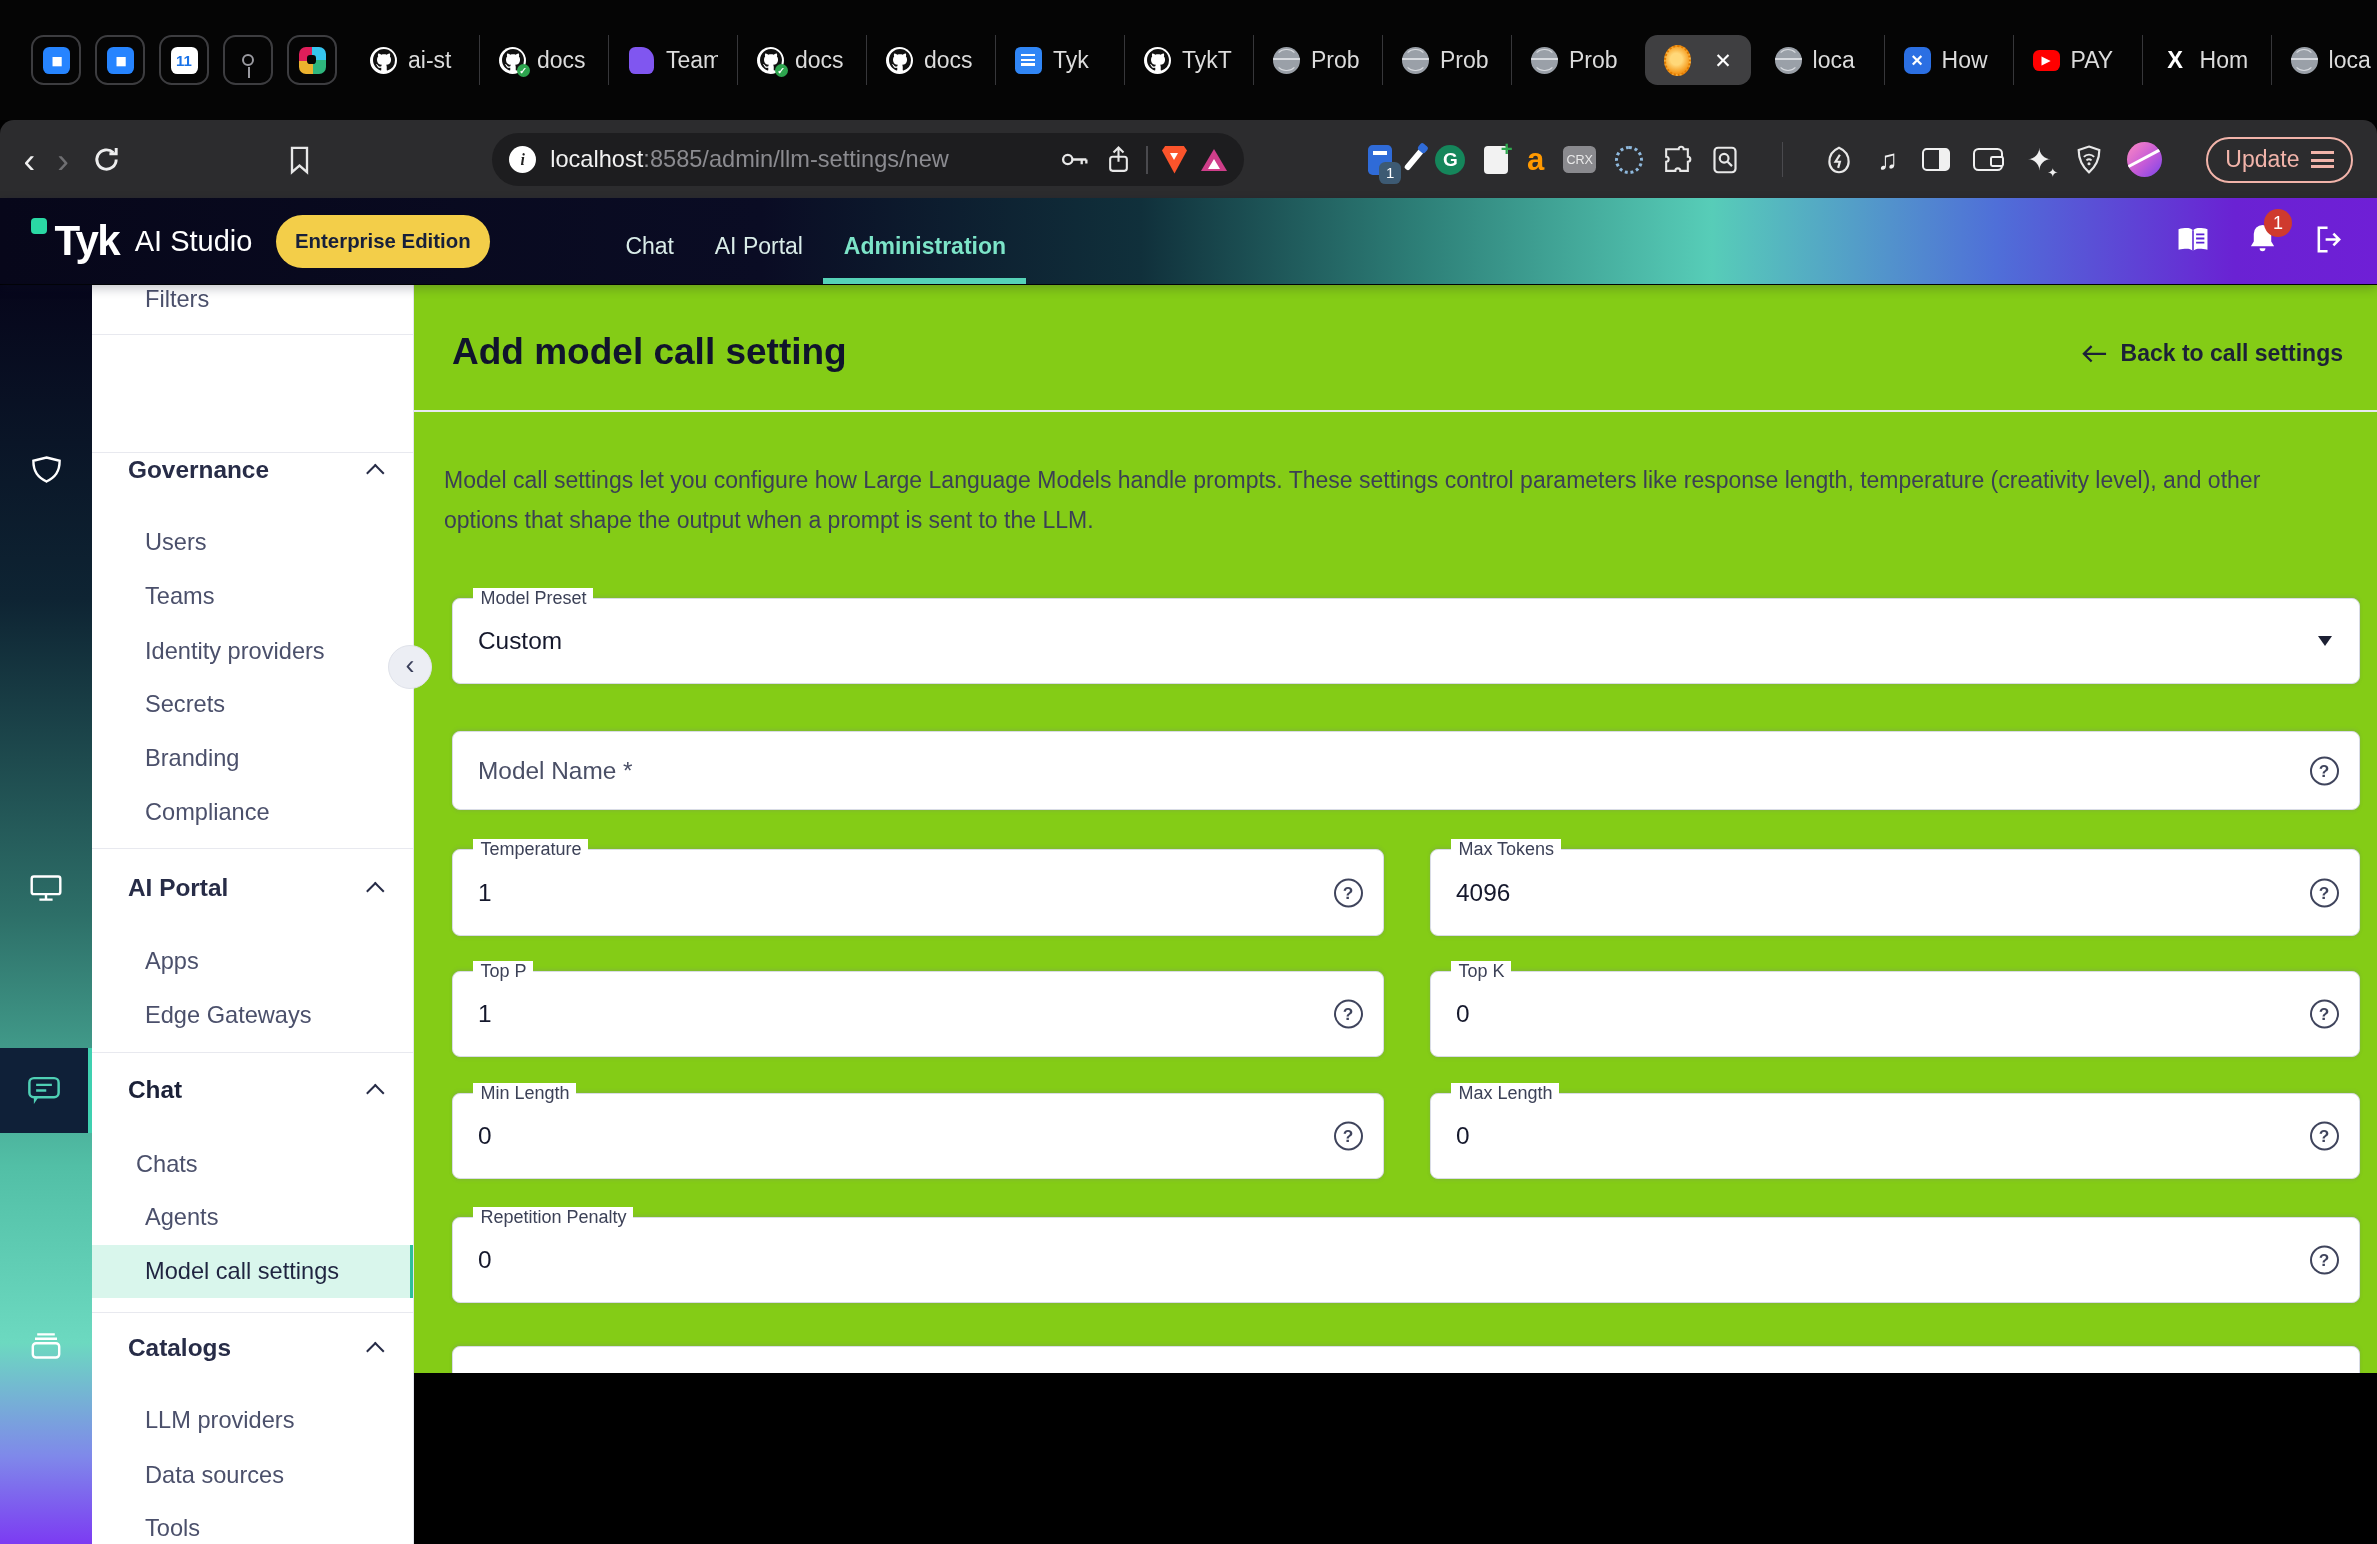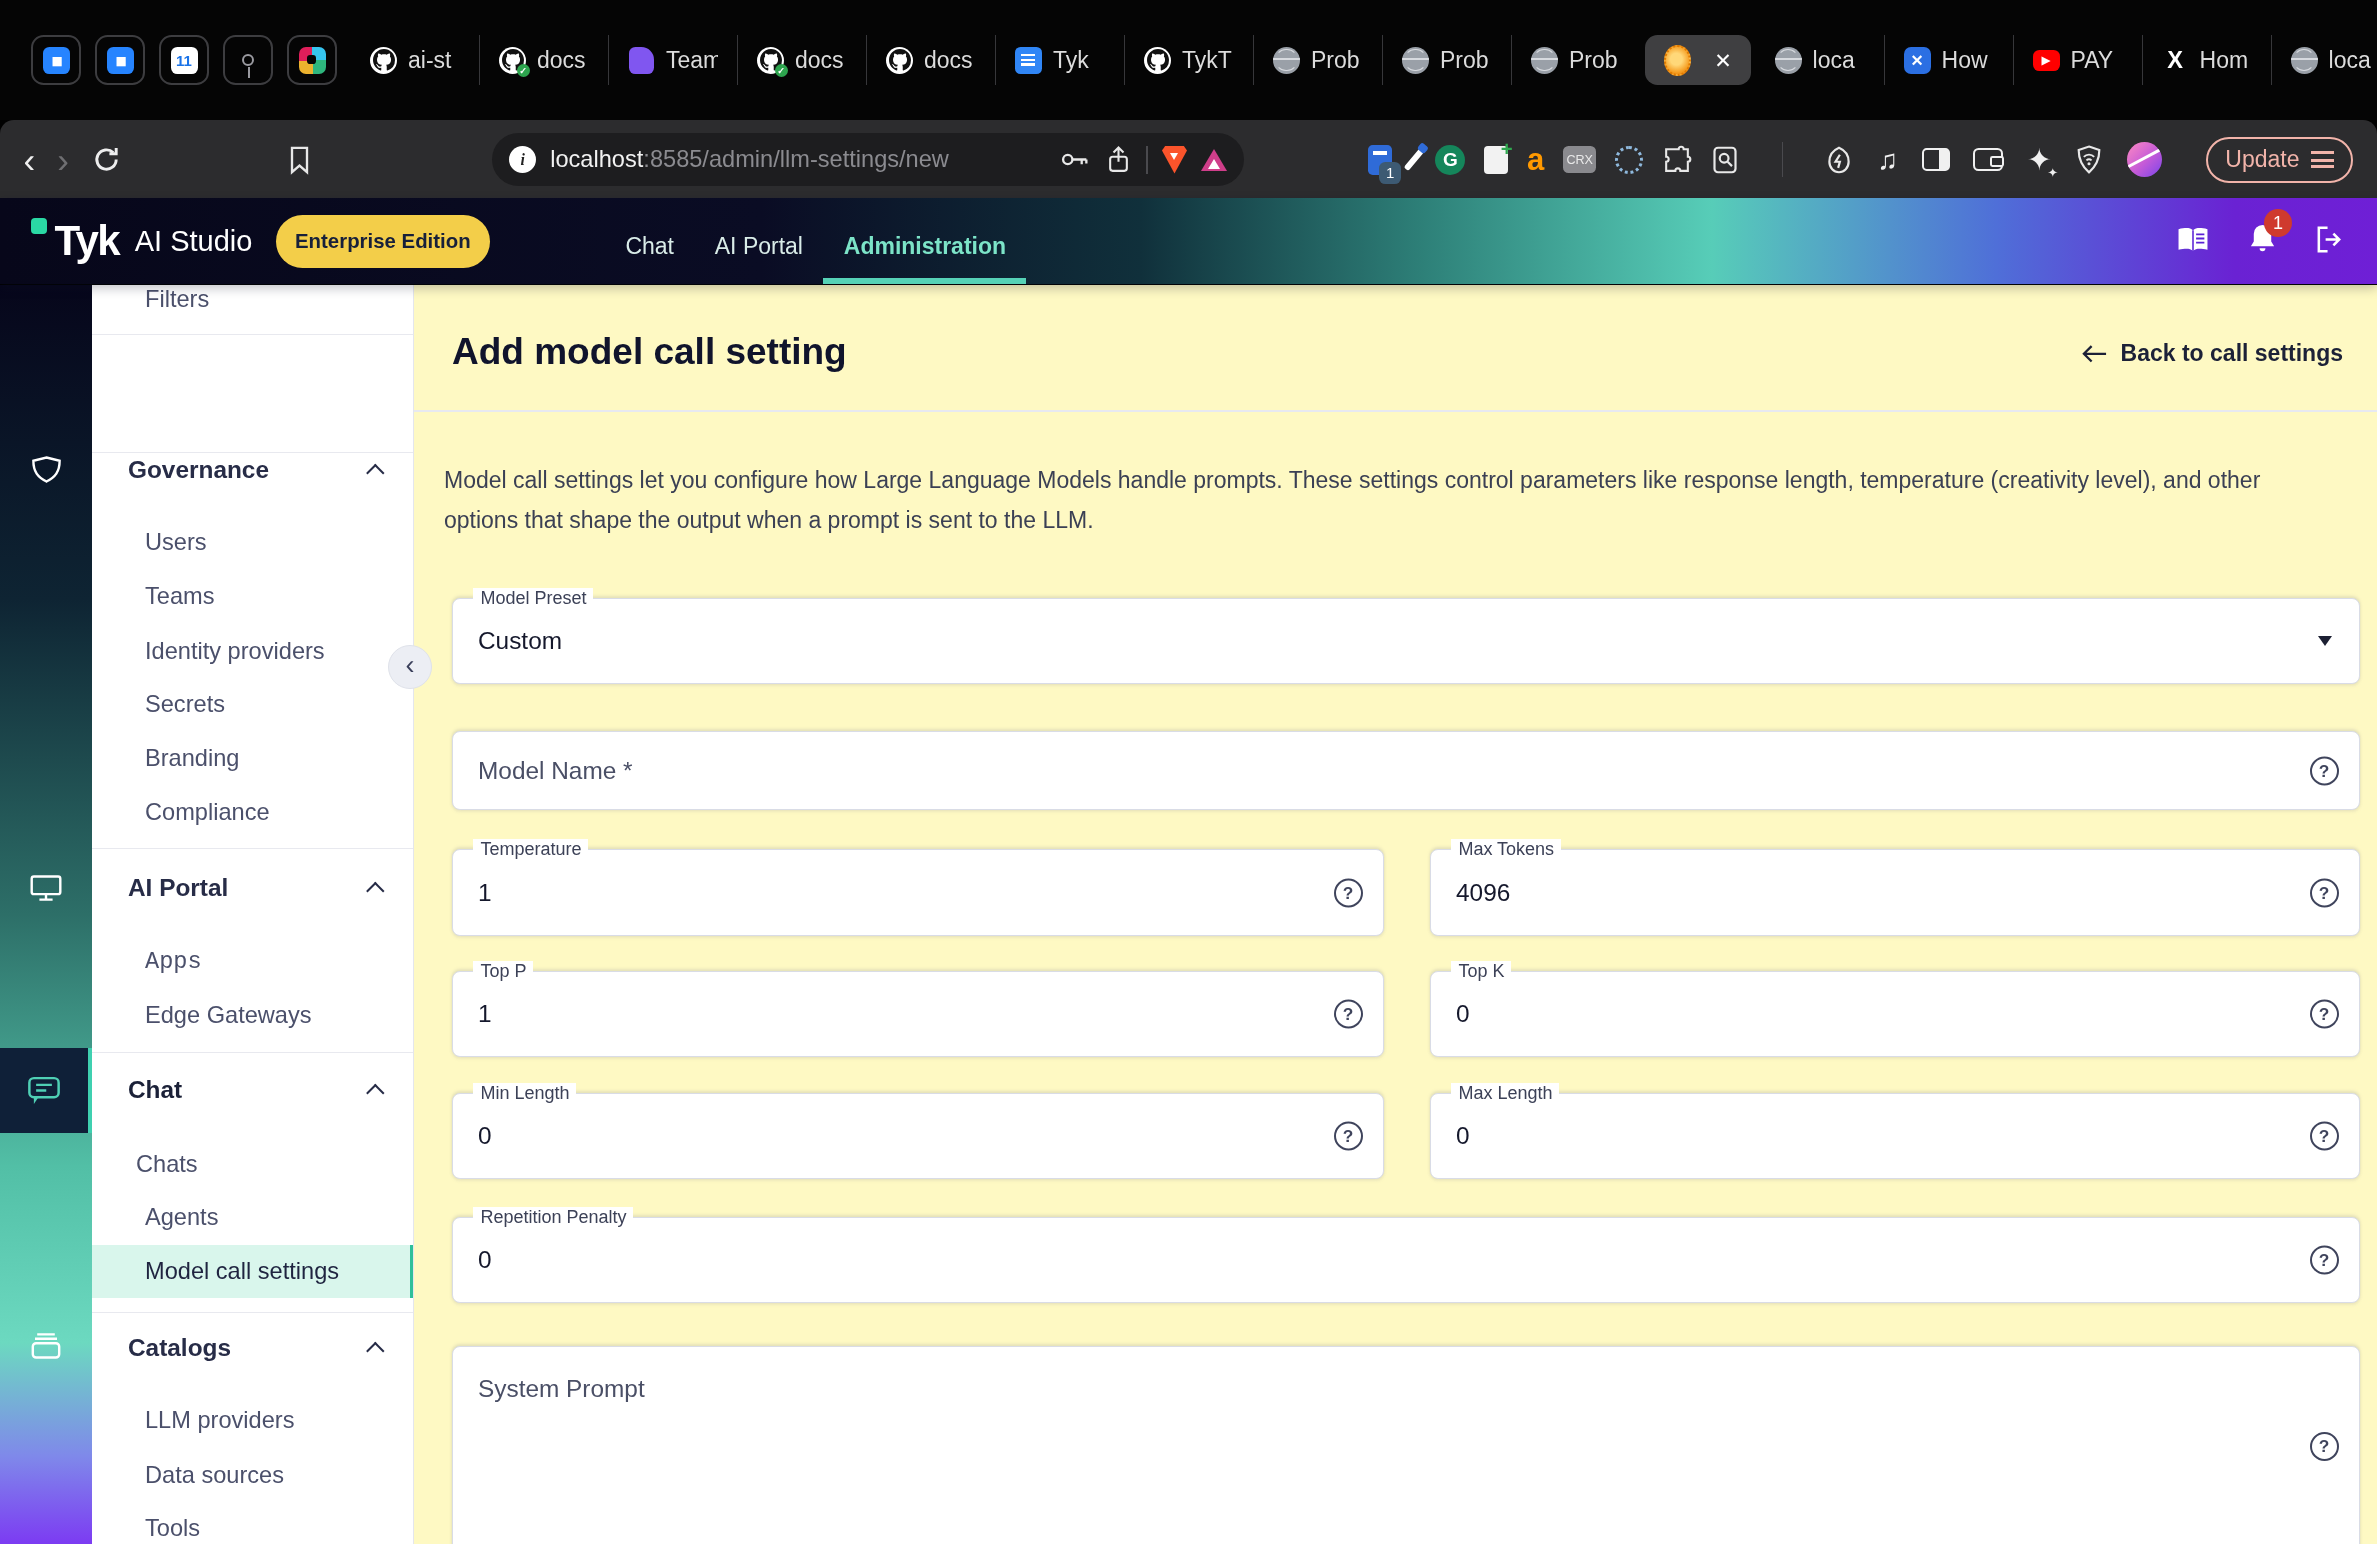--- a/index.html
+++ b/index.html
@@ -143,21 +143,21 @@
   .sdiv { position:absolute; left:0; width:100%; height:0.8px; background:#e8e9ef; }
   .chev { position:absolute; right:31px; width:12.6px; height:12.6px; border-right:2.8px solid #272c47;
     border-bottom:2.8px solid #272c47; }
   .chev.down { transform:rotate(45deg); top:17.3px; }
   .chev.up { transform:rotate(225deg); top:23.6px; }
   .collapse { position:absolute; left:388px; top:645px; width:44px; height:44px; border-radius:50%;
     background:#eceef4; border:0.8px solid #dfe2ea; z-index:6; display:flex; align-items:center;
     justify-content:center; color:#3c415c; font-size:27px; padding-bottom:3.1px; }
 
   
-  .main { position:absolute; left:414px; top:285px; width:1964px; height:1259px; background:#fef9c3; overflow:hidden; }
+  .main { position:absolute; left:414px; top:285px; width:1964px; height:1088px; background:#84cc16; overflow:hidden; }
   .pagetitle { position:absolute; left:38px; top:46px; font-size:37px; font-weight:800; color:#10142c; }
   .backlink { position:absolute; right:35px; top:55px; display:flex; align-items:center; gap:12.6px;
     color:#1c2137; font-size:23px; font-weight:700; }
   .titlediv { position:absolute; left:0; top:125px; width:100%; height:1.6px; background:#e7e9f0; }
   .desc { position:absolute; left:30px; top:175px; width:1887px; font-size:23px; line-height:40px; color:#3b4054; }
 
   .field { position:absolute; border:1.6px solid #d9dce6; border-radius:7.9px; background:#fff;
     box-shadow:0 -1.6px 3.1px rgba(120,126,150,.18), 0 1.6px 3.1px rgba(120,126,150,.12); }
   .flabel { position:absolute; top:-11px; left:20.4px; background:#fff; padding:0 7px; font-size:18px; color:#3c4157; }
   .fvalue { position:absolute; left:25px; top:50%; transform:translateY(-50%); font-size:24.4px; color:#15182c; }
@@ -462,21 +462,21 @@
   <div class="srow sub" style="top:285px;">Teams</div>
   <div class="srow sub" style="top:340px;">Identity providers</div>
   <div class="srow sub" style="top:393px;">Secrets</div>
   <div class="srow sub" style="top:447px;">Branding</div>
   <div class="srow sub" style="top:501px;">Compliance</div>
   <div class="sdiv" style="top:563px;"></div>
   <div class="srow head" style="top:576px;">
     <span>AI Portal</span>
       <span class="chev up"></span>
   </div>
-  <div class="srow sub" style="top:650px;font-family:Liberation Mono, monospace;">Apps</div>
+  <div class="srow sub" style="top:650px;">Apps</div>
   <div class="srow sub" style="top:704px;">Edge Gateways</div>
   <div class="sdiv" style="top:767px;"></div>
   <div class="srow headbold" style="top:778px;">
     <span>Chat</span>
       <span class="chev up"></span>
   </div>
   <div class="srow sub" style="top:853px;padding-left:44px;">Chats</div>
   <div class="srow sub" style="top:906px;">Agents</div>
   <div class="srow sub active" style="top:960px;">Model call settings</div>
   <div class="sdiv" style="top:1027px;"></div>

